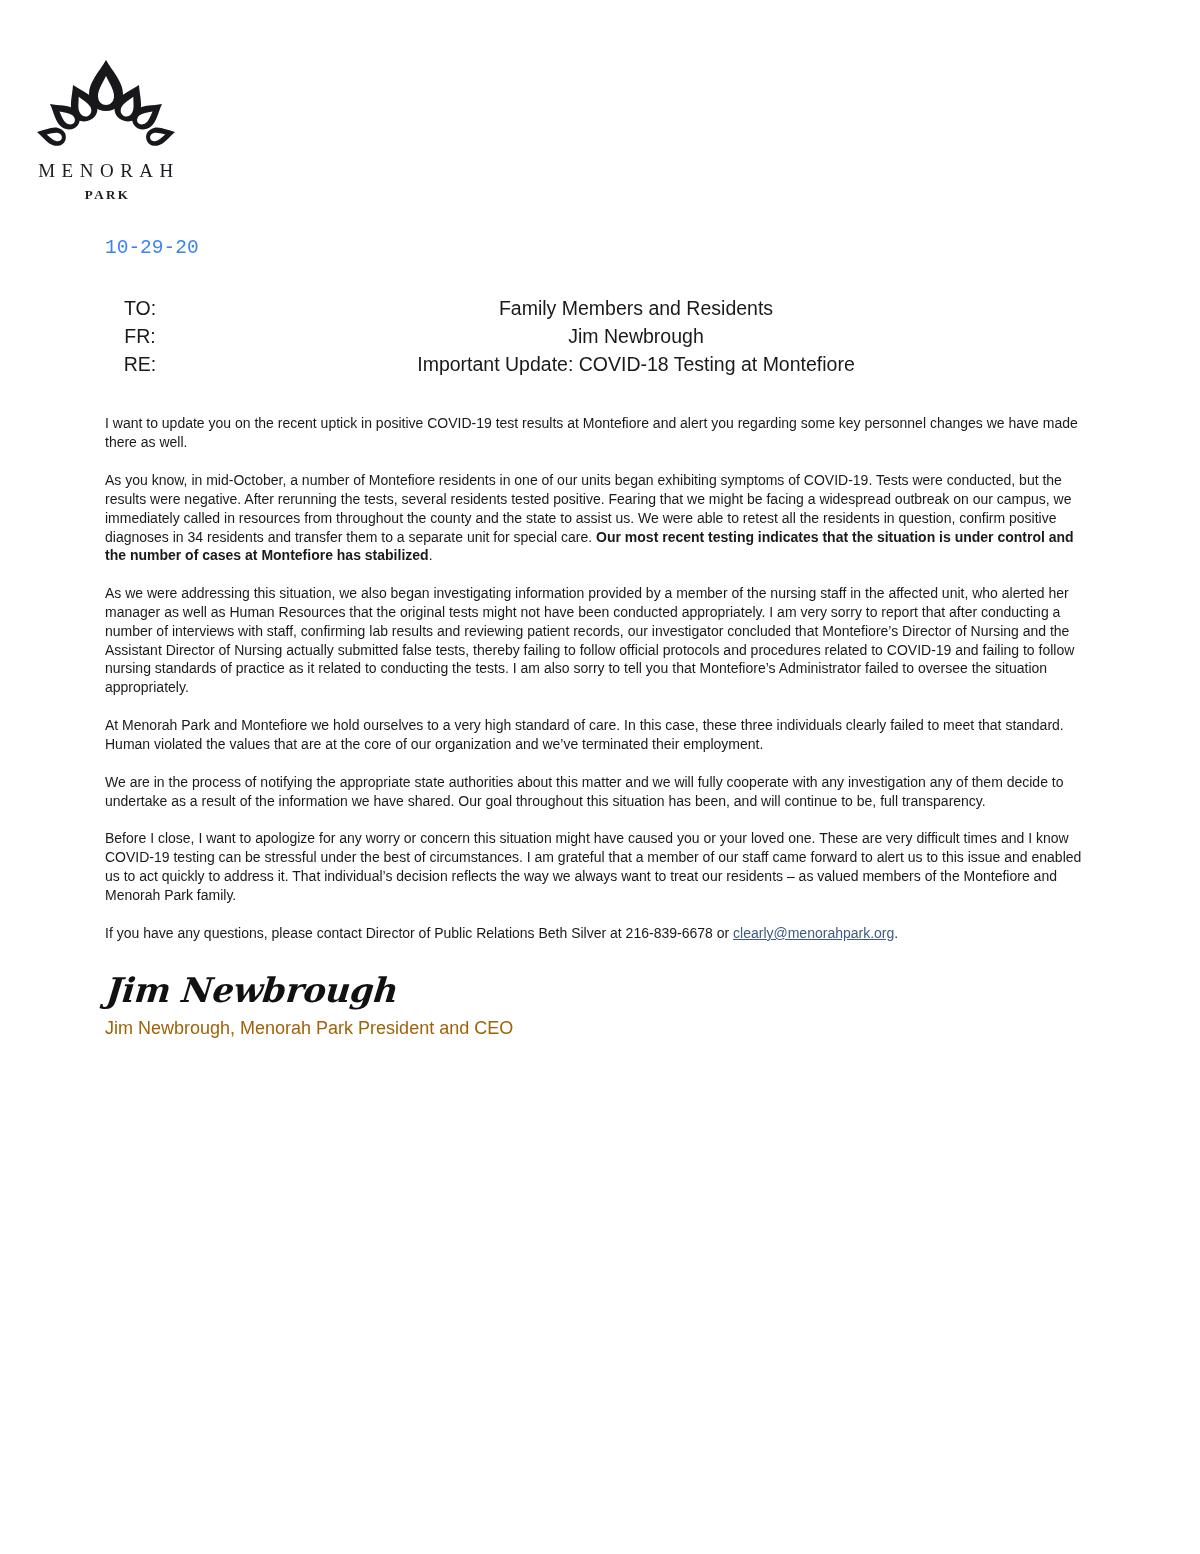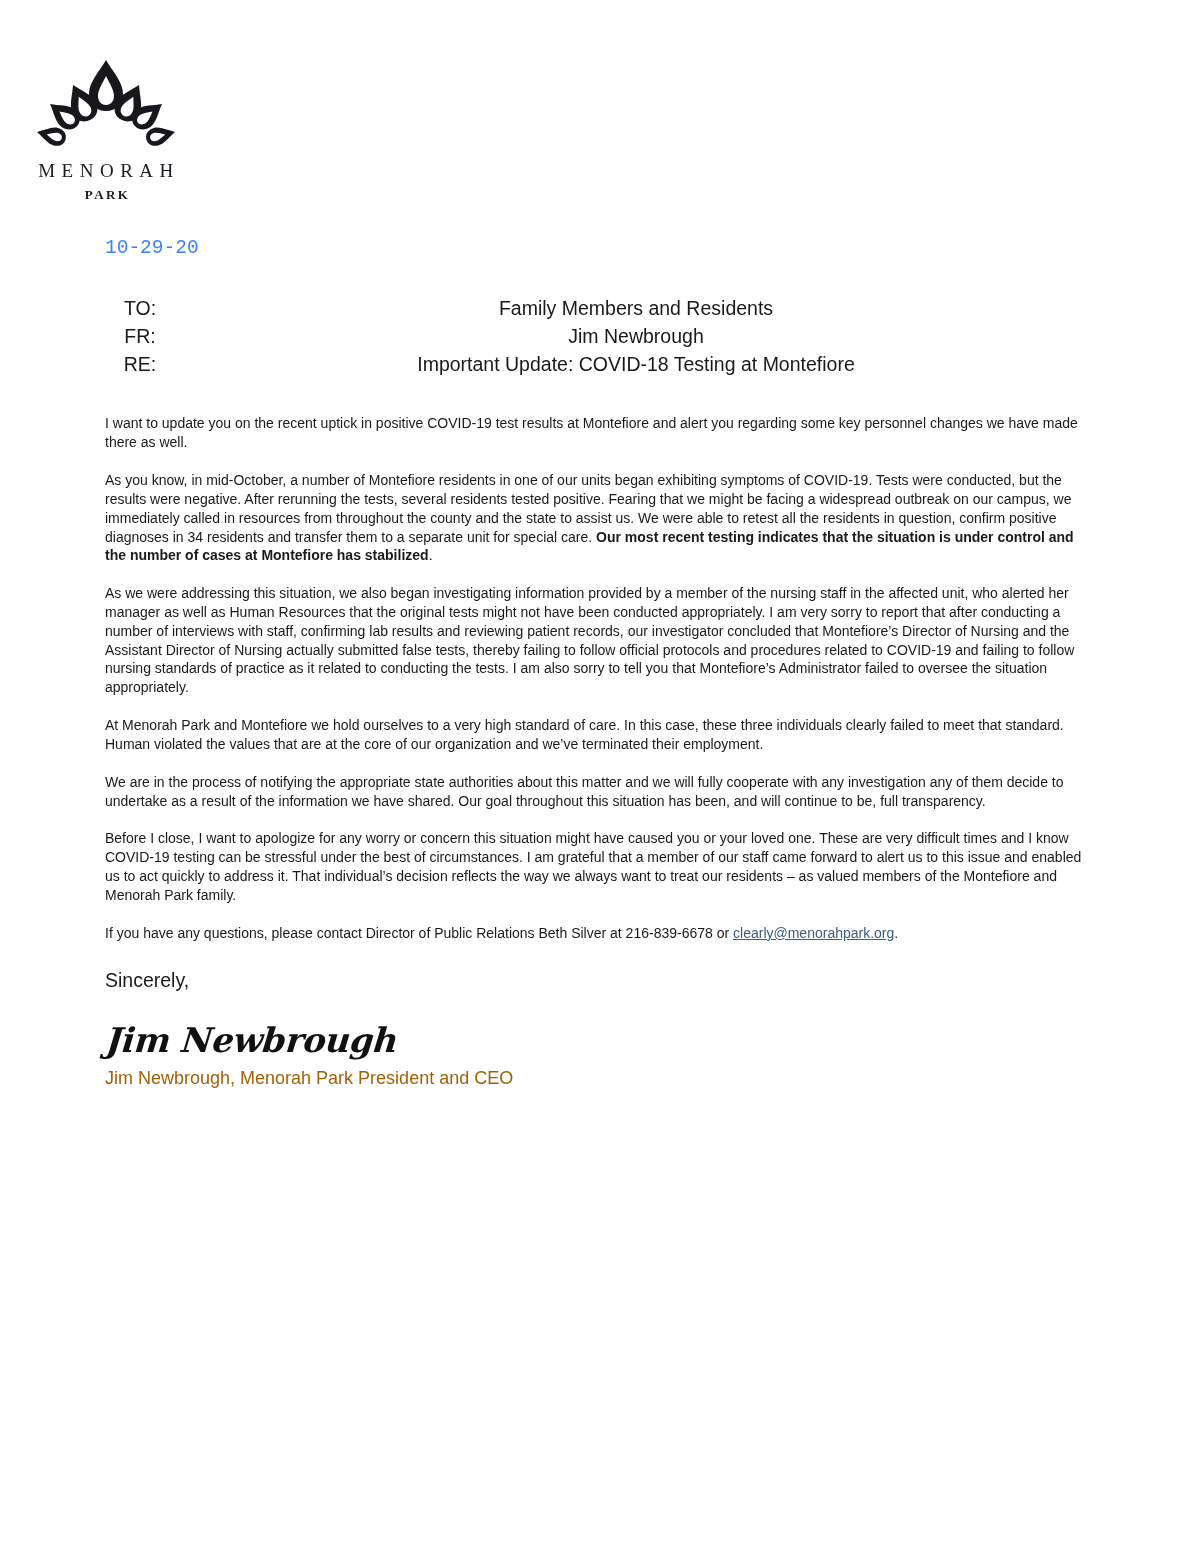--- a/index.html
+++ b/index.html
@@ -213,20 +213,19 @@
 
 
     <p class="body-par">At Menorah Park and Montefiore we hold ourselves to a very high standard of care. In this case, these three individuals clearly failed to meet that standard.  Human violated the values that are at the core of our organization and we’ve terminated their employment.</p>
 
     <p class="body-par">We are in the process of notifying the appropriate state authorities about this matter and we will fully cooperate with any investigation any of them decide to undertake as a result of the information we have shared.  Our goal throughout this situation has been, and will continue to be, full transparency.</p>
 
     <p class="body-par">Before I close, I want to apologize for any worry or concern this situation might have caused you or your loved one. These are very difficult times and I know COVID-19 testing can be stressful under the best of circumstances.  I am grateful that a member of our staff came forward to alert us to this issue and enabled us to act quickly to address it. That individual’s decision reflects the way we always want to treat our residents – as valued members of the Montefiore and Menorah Park family.</p>
 
     <p class="body-par"><span>If you have any questions, please contact Director of Public Relations Beth Silver at 216-839-6678 or </span><a class="maillink" href="#">clearly@menorahpark.org</a><span>.</span></p>
 
-    <div class="sincerely">Sincerely,</div>
 
     <div class="signature">Jim Newbrough</div>
 
     <div class="signature-name">Jim Newbrough, Menorah Park President and CEO</div>
 
   </div>
 </div>
 
 </body></html>

